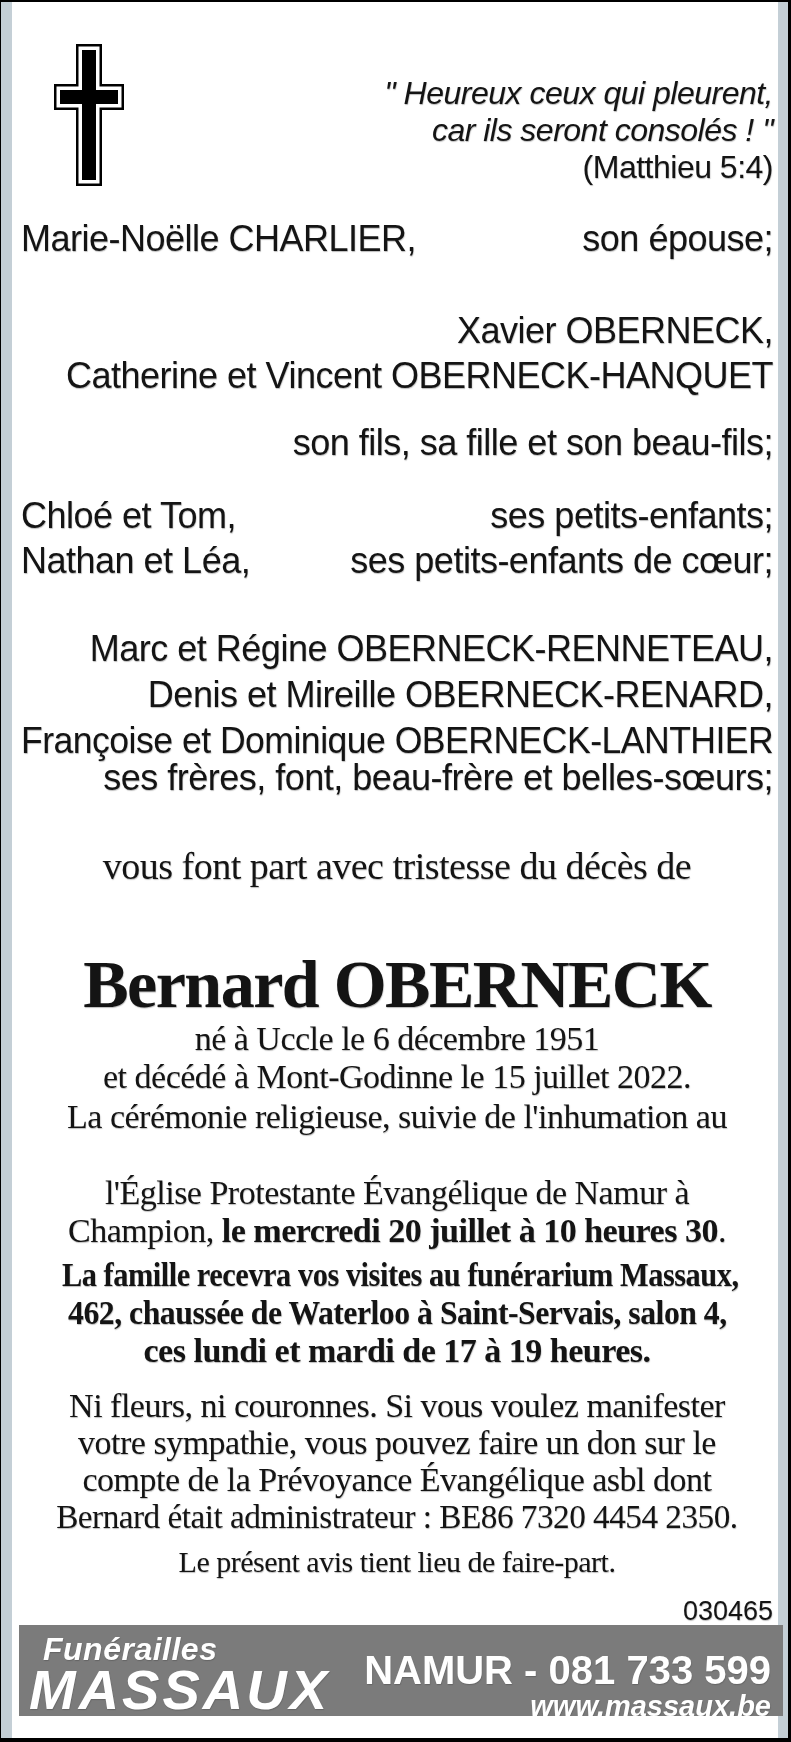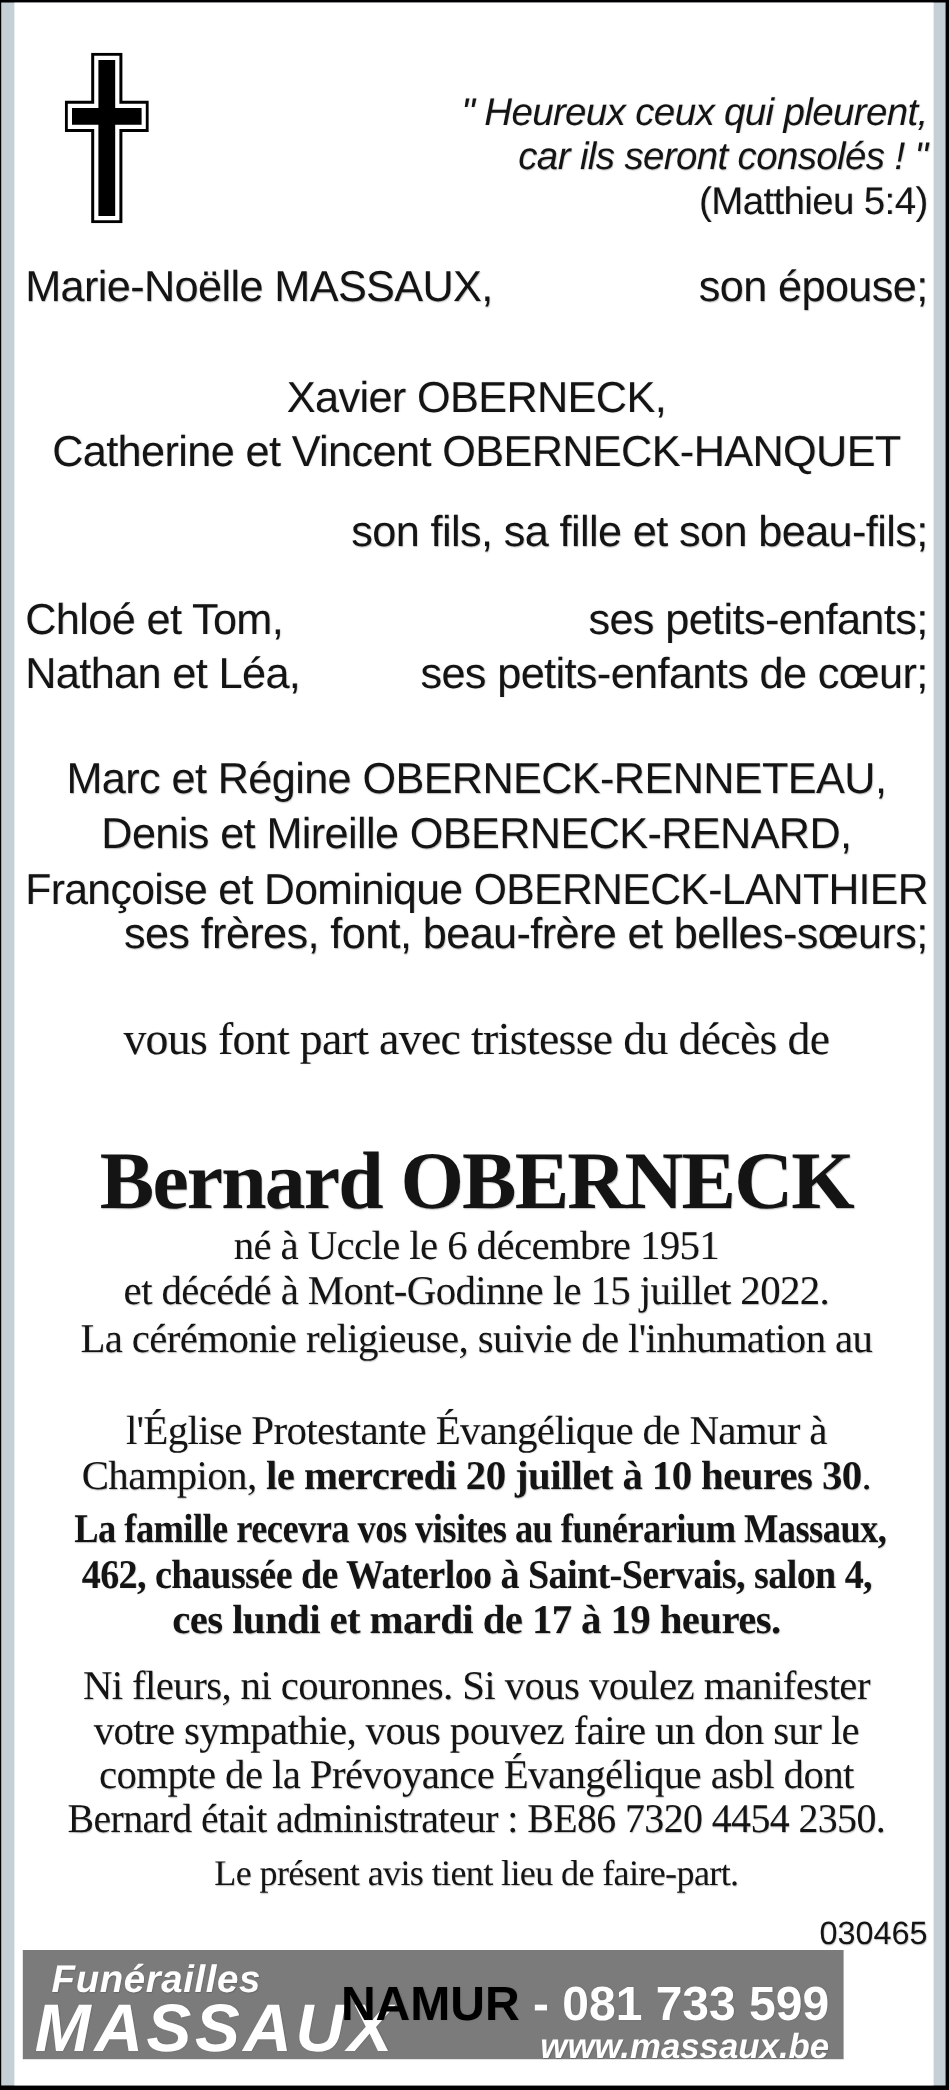--- a/index.html
+++ b/index.html
@@ -23,21 +23,21 @@
     width:766px;
     background:#ffffff;
   }
   .content{
     position:absolute;
     left:0;top:0;right:0;bottom:0;
     padding:0;
     color:#141414;
   }
   .blk{position:absolute;left:9px;right:5px;}
-  .t-left{text-align:center;}
+  .t-left{text-align:right;}
   .t-right{text-align:right;}
   .t-center{text-align:center;font-family:Liberation Serif, serif;}
   .fitx{display:inline-block;white-space:nowrap;}
   .from-left{transform-origin:0 50%;}
   .from-right{transform-origin:100% 50%;}
   .from-center{transform-origin:50% 50%;}
   .row{display:flex;justify-content:space-between;align-items:baseline;}
   .body-txt{font-size:36px;line-height:45px;letter-spacing:-0.5px;}
   .par-txt{font-size:34px;line-height:38px;letter-spacing:-0.5px;}
   .shadowed{text-shadow:0.5px 0.5px 1px rgba(60,60,60,0.35);}
@@ -46,21 +46,21 @@
     font-size:32px;line-height:37px;font-style:italic;letter-spacing:-0.5px;
   }
   .quote .upright{font-style:normal;}
   .name-big{
     font-size:68px;line-height:72px;font-weight:bold;letter-spacing:-1.5px;
   }
   .refnum{font-size:27px;line-height:30px;}
   .banner{
     position:absolute;
     left:7px;top:1623px;
-    width:684px;height:91px;
+    width:764px;height:91px;
     background:#7b7b7b;
     color:#ffffff;
     overflow:hidden;
   }
   .brand-prefix{
     position:absolute;left:24px;top:6px;
     font-size:32px;font-style:italic;font-weight:bold;
     letter-spacing:0.5px;
   }
   .brand-name{
@@ -69,21 +69,21 @@
     letter-spacing:3px;
   }
   .banner-right{
     position:absolute;right:12px;top:24px;
     text-align:right;
   }
   .city-phone{
     font-size:40px;font-weight:bold;line-height:42px;
     white-space:nowrap;
   }
-  .city{color:#000000;}
+  .city{color:#ffffff;}
   .website{
     font-size:29px;font-style:italic;font-weight:bold;line-height:30px;
     white-space:nowrap;
   }
   .cross{position:absolute;left:42px;top:42px;width:70px;height:142px;}
 </style>
 </head>
 <body>
 
 <div class="canvas">
@@ -96,21 +96,21 @@
         <polygon fill="#000" points="28,6 42,6 42,46 64,46 64,60 42,60 42,136 28,136 28,60 6,60 6,46 28,46"></polygon>
       </svg>
 
       <div class="blk quote t-right" style="top:73px;">
         <span class="fitx from-right">" Heureux ceux qui pleurent,</span><br>
         <span class="fitx from-right">car ils seront consolés ! "</span><br>
         <span class="fitx from-right upright">(Matthieu 5:4)</span>
       </div>
 
       <div class="blk body-txt row" style="top:214px;">
-        <span class="fitx from-left">Marie-Noëlle MASSAUX,</span>
+        <span class="fitx from-left">Marie-Noëlle CHARLIER,</span>
         <span class="fitx from-right">son épouse;</span>
       </div>
 
       <div class="blk body-txt t-left" style="top:306px;">
         <span class="fitx from-left">Xavier OBERNECK,</span><br>
         <span class="fitx from-left">Catherine et Vincent OBERNECK-HANQUET</span>
       </div>
       <div class="blk body-txt t-right" style="top:418px;">
         <span class="fitx from-right">son fils, sa fille et son beau-fils;</span>
       </div>

